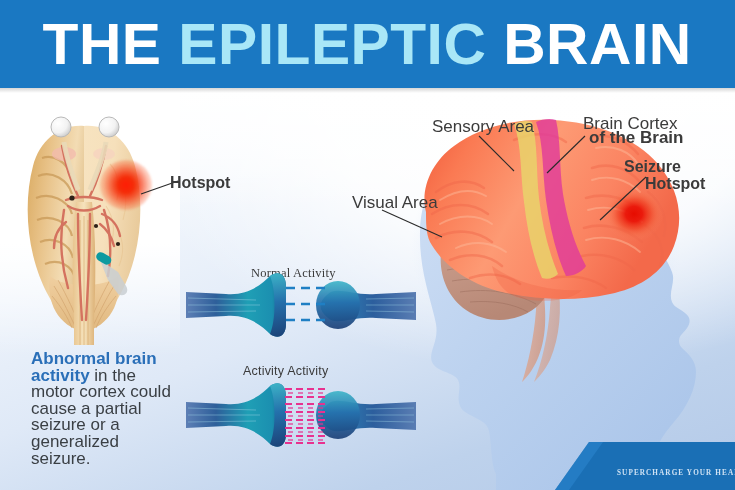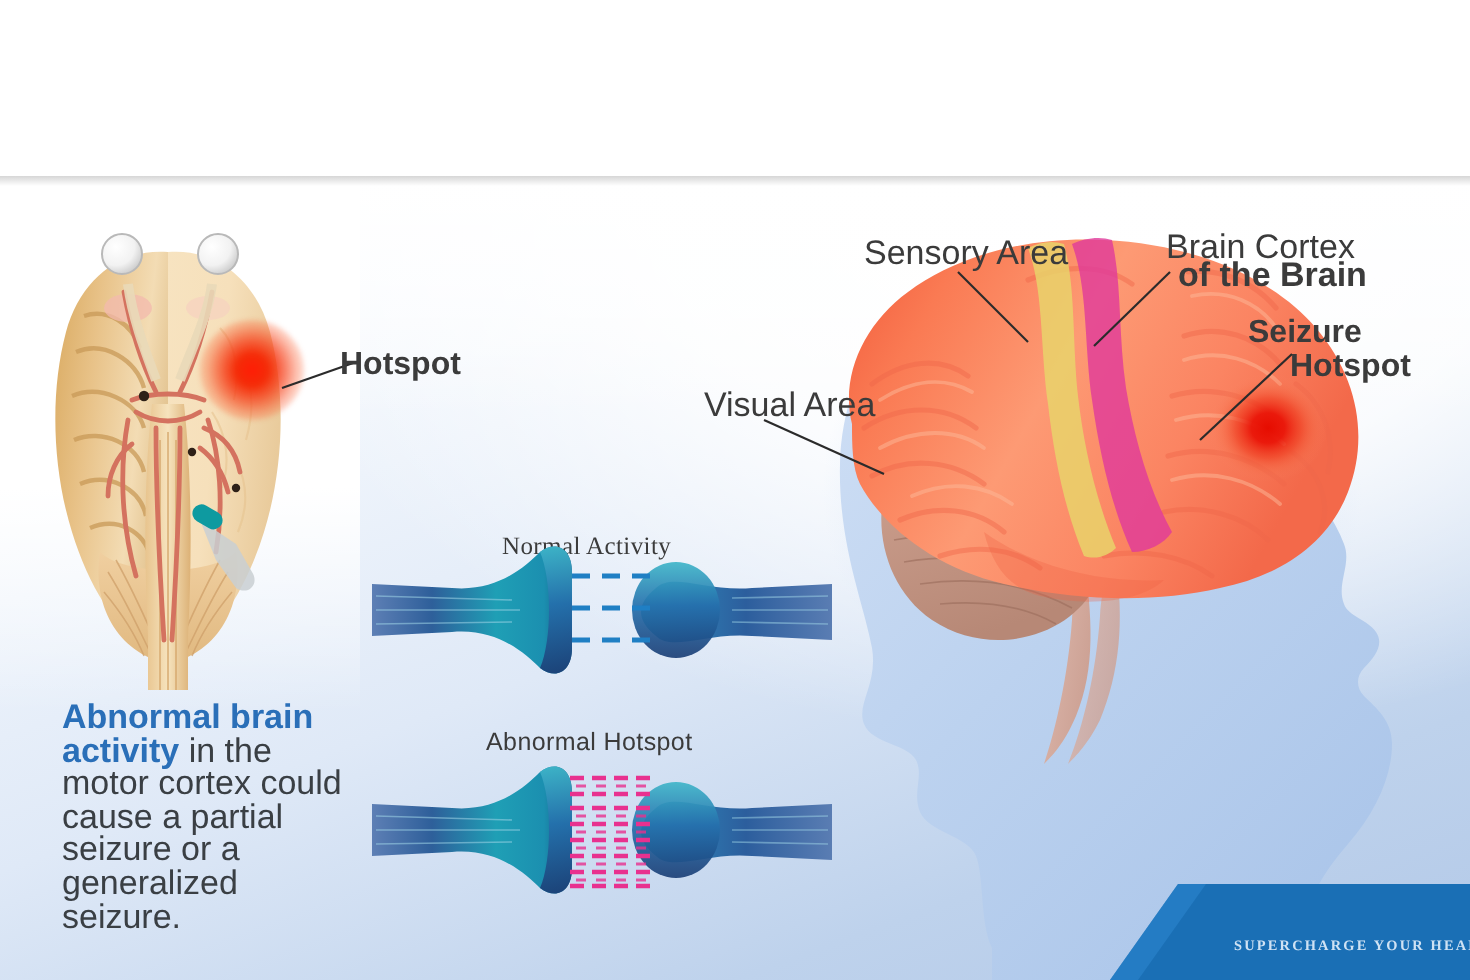--- a/index.html
+++ b/index.html
@@ -108,20 +108,23 @@
 </style>
 </head>
 <body>
 
 <div id="poster">
 
   <div class="bg-base"></div>
   <div class="bg-white-left"></div>
   <div class="bg-white-top"></div>
 
+  <div class="header">
+    <div class="header-title"><span>THE </span><span class="accent">EPILEPTIC</span><span> BRAIN</span></div>
+  </div>
   <div class="header-shadow"></div>
 
   <div id="left-brain">
     <svg width="150" height="235" viewBox="0 0 150 235">
       <defs>
         <linearGradient id="hemiL" x1="0" y1="0" x2="1" y2="0.4">
           <stop offset="0%" stop-color="#d9a95f"></stop>
           <stop offset="38%" stop-color="#e8c288"></stop>
           <stop offset="78%" stop-color="#f3dcb4"></stop>
           <stop offset="100%" stop-color="#e3c491"></stop>
@@ -267,21 +270,21 @@
         <path d="M180 39 L228 40" fill="none"></path>
     </g>
 
     <g stroke="#1f7fc4" stroke-width="2.6" stroke-dasharray="9 6" stroke-linecap="butt">
       <line x1="100" y1="16" x2="140" y2="16"></line>
       <line x1="100" y1="32" x2="140" y2="32"></line>
       <line x1="100" y1="48" x2="140" y2="48"></line>
     </g>
   </svg>
 
-  <div class="syn-title" style="left:243px; top:364px;">Abnormal Hotspot</div>
+  <div class="syn-title" style="left:243px; top:364px;">Activity Activity</div>
   <svg style="position:absolute; left:186px; top:382px;" width="230" height="66" viewBox="0 0 230 66">
 
     <path d="M0 20 L40 22 C62 24 76 12 84 4 C92 -2 100 2 100 14 L100 52 C100 64 92 68 84 62 C76 54 62 42 40 44 L0 46 Z" fill="url(#axonA)"></path>
     <path d="M84 4 C92 -2 100 2 100 14 L100 52 C100 64 92 68 84 62 C90 48 90 18 84 4 Z" fill="url(#bulbA)" opacity="0.92"></path>
     <g stroke="#9fd4e6" stroke-width="0.8" opacity="0.55">
       <path d="M2 26 L70 28" fill="none"></path>
         <path d="M2 33 L74 33" fill="none"></path>
         <path d="M2 40 L70 39" fill="none"></path>
     </g>
 

